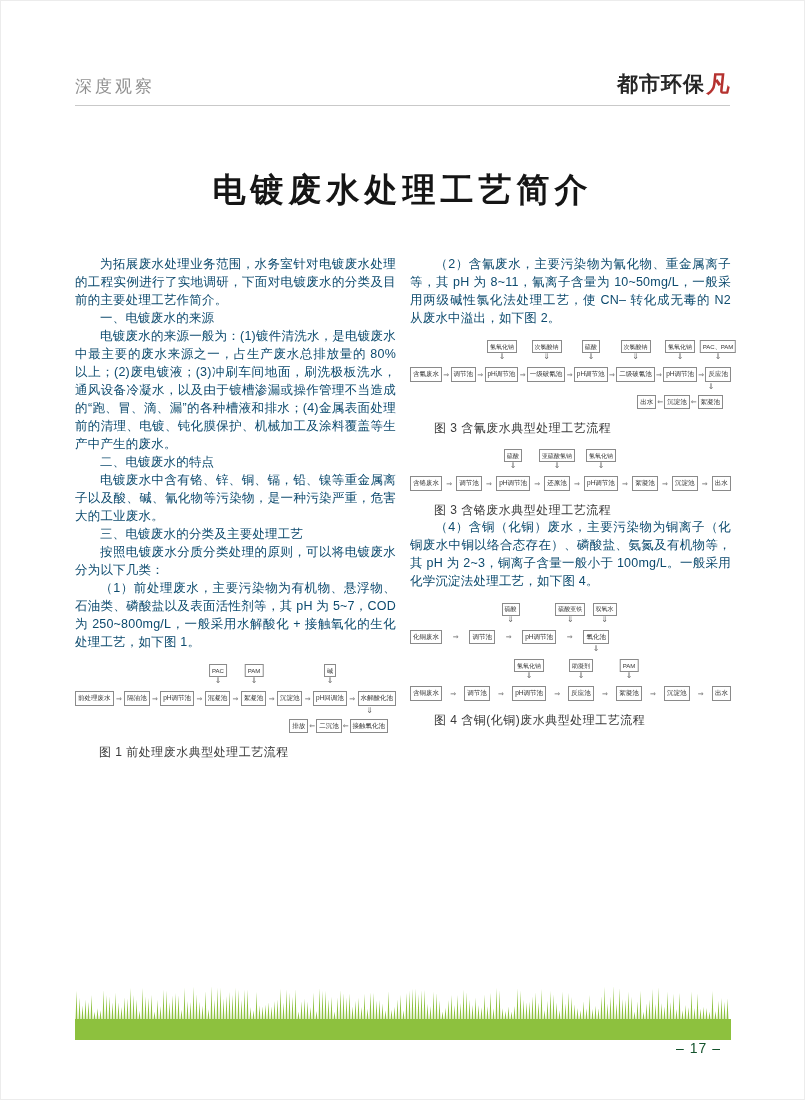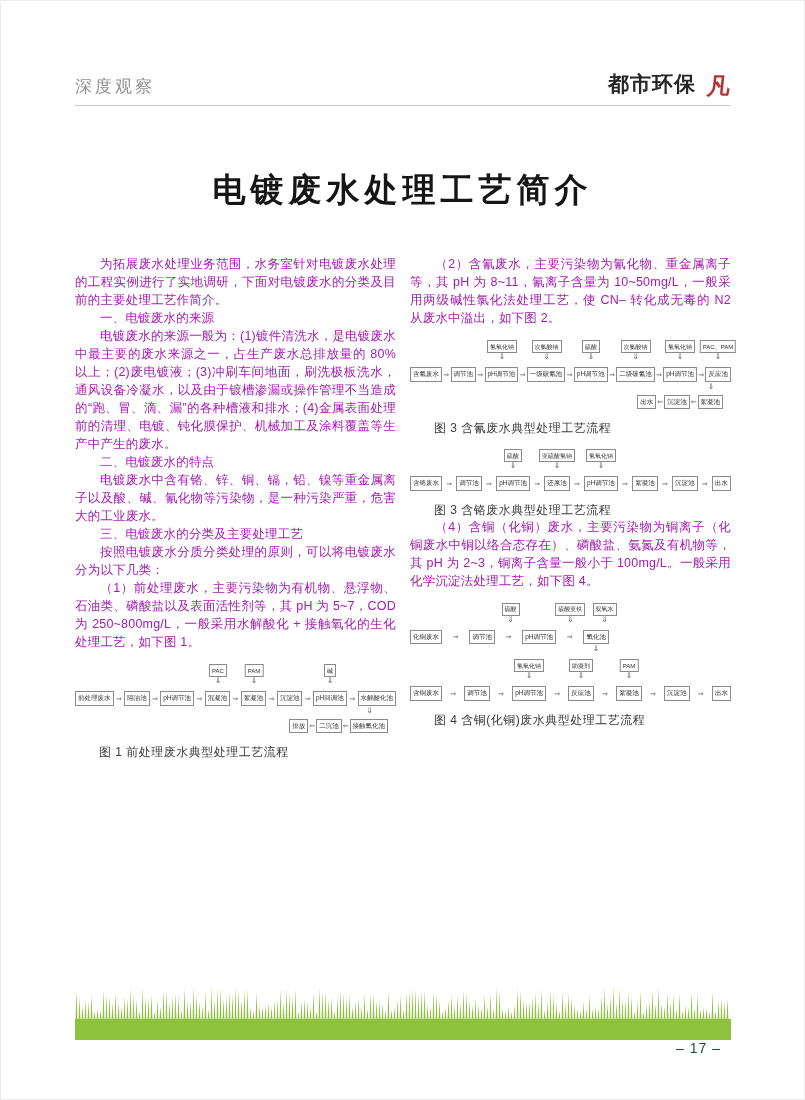--- a/index.html
+++ b/index.html
@@ -5,31 +5,31 @@
   html,body{margin:0;padding:0;background:#e9e9e9;}
   .page{
     position:relative;width:805px;height:1100px;margin:0 auto;
     background:#ffffff;overflow:hidden;
     box-shadow:inset 0 0 0 1px #ececec;
     font-family:"Liberation Sans","DejaVu Sans",sans-serif;
   }
   
   .header{margin:70px 75px 0;display:flex;justify-content:space-between;align-items:flex-end;}
   .section-label{font-size:17px;color:#909090;letter-spacing:3px;}
-  .brand{display:flex;align-items:flex-end;gap:11px;}
+  .brand{display:flex;align-items:center;gap:2px;}
   .brand-text{font-size:21px;font-weight:700;color:#262626;letter-spacing:1px;}
   .logochar{font-size:23px;font-weight:700;font-family:"Liberation Serif","DejaVu Serif",serif;transform:skewX(-6deg);line-height:1;}
   .hrule{margin:7px 75px 0;border-top:1.5px solid #c9c9c9;height:0;}
   
   .title{margin:62px 0 0;text-align:center;font-family:"Liberation Serif","DejaVu Serif",serif;
     font-weight:700;font-size:33px;letter-spacing:5px;color:#151515;}
   
   .columns{margin:42px 75px 0;display:flex;gap:14px;}
   .col{width:321px;flex:0 0 321px;}
-  .bpara,.bhead{margin:0;font-size:12.5px;line-height:18px;text-align:justify;color:#a21caf;text-indent:2em;letter-spacing:0.2px;}
+  .bpara,.bhead{margin:0;font-size:12.5px;line-height:18px;text-align:justify;color:#0c4a6e;text-indent:2em;letter-spacing:0.2px;}
   .caption{margin:11px 0 0;font-size:12px;line-height:16px;color:#3a3a3a;text-indent:2em;letter-spacing:0.5px;}
   
   .figure{margin:13px 0 4px;}
   .chain{position:relative;margin-top:3px;}
   .chain.has-reagents{padding-top:27px;}
   .frow{display:flex;align-items:center;}
   .frow.main{justify-content:space-between;}
   .fbox{border:1px solid #8a8a8a;background:#fff;color:#333;font-size:6.5px;line-height:1;
     padding:3px 2px;white-space:nowrap;flex:0 0 auto;}
   .farrow{font-size:7px;color:#666;margin:0 1px;flex:0 0 auto;line-height:1;}

